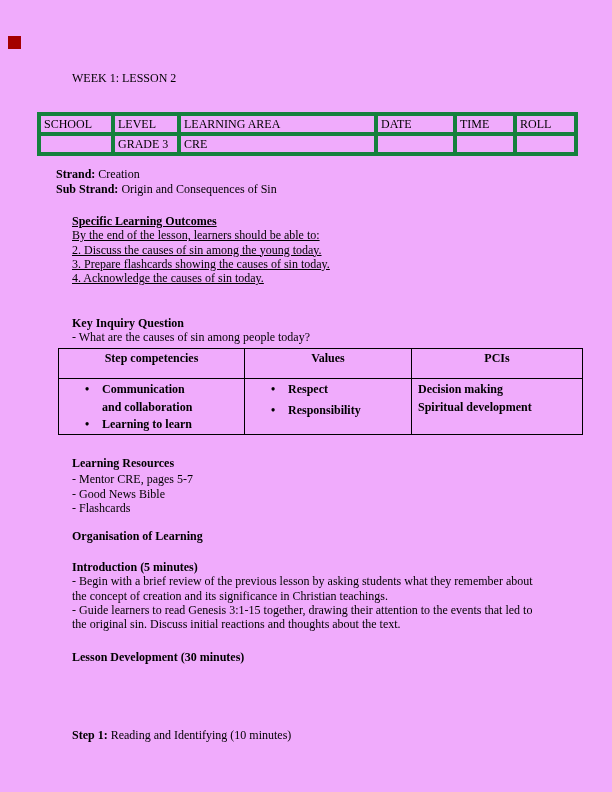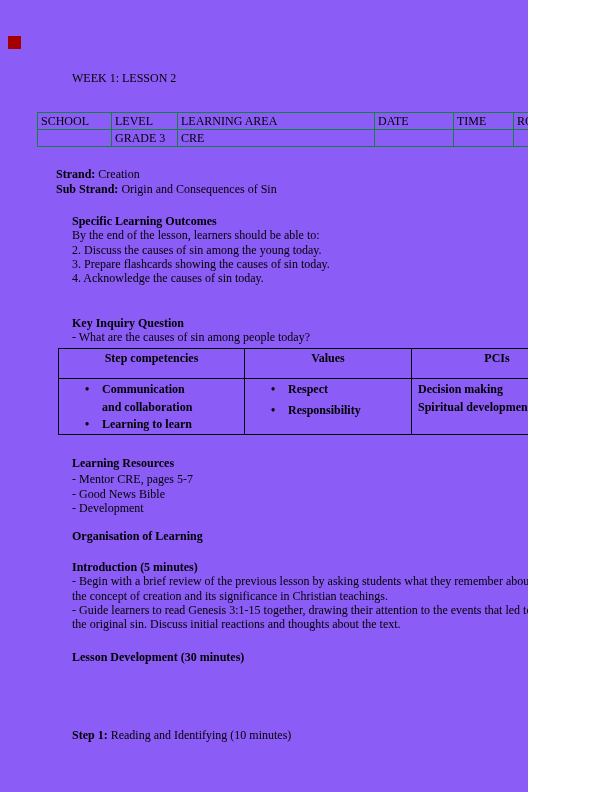--- a/index.html
+++ b/index.html
@@ -1,33 +1,33 @@
 <!DOCTYPE html>
 <html><head>
 <meta charset="utf-8">
 <style>
   html,body{margin:0;padding:0;background:#fff;}
   .page{
-    position:relative;width:528px;height:792px;background:#8b5cf6;overflow:hidden;
+    position:relative;width:612px;height:792px;background:#f0abfc;overflow:hidden;
     font-family:"Liberation Serif","DejaVu Serif",serif;
     font-size:12px;line-height:14.3px;color:#000;
   }
   .abs{position:absolute;}
   .bold{font-weight:700;}
   .para{white-space:pre-line;width:484px;}
 
   .red-marker{position:absolute;left:8px;top:36px;width:13px;height:13px;}
 
   #title{top:71px;left:72px;}
 
   .info-table{position:absolute;left:37px;top:112px;width:537px;border-collapse:collapse;table-layout:fixed;}
-  .info-table td{border:1px solid #15803d;height:16px;padding:0 3px;white-space:nowrap;overflow:hidden;vertical-align:middle;}
+  .info-table td{border:4px solid #15803d;height:16px;padding:0 3px;white-space:nowrap;overflow:hidden;vertical-align:middle;}
 
   #strand-block{top:167px;left:56px;line-height:14.5px;}
-  #outcomes-block{top:214px;left:72px;}
+  #outcomes-block{top:214px;left:72px;text-decoration:underline;}
   #key-block{top:316px;left:72px;}
 
   .comp-table{position:absolute;left:58px;top:348px;width:524px;border-collapse:collapse;table-layout:fixed;}
   .comp-table th{border:1px solid #000;height:26px;vertical-align:top;padding-top:2px;text-align:center;font-weight:700;font-size:12px;line-height:14.3px;}
   .comp-table td{border:1px solid #000;height:53px;vertical-align:top;padding:2px 4px 0 4px;font-weight:700;}
   .comp-table ul{margin:0;padding:0 0 0 39px;list-style:none;}
   .comp-table li{position:relative;line-height:17.5px;white-space:pre-line;}
   .comp-table li::before{content:"\2022";position:absolute;left:-17px;top:0;}
   .values-list li{margin-bottom:3px;}
   .pci-cell{padding-left:6px !important;}
@@ -128,21 +128,21 @@
       </td>
     </tr>
   </tbody>
     </table>
 
   <div class="abs" id="resources-block">
     <div class="bold">Learning Resources</div>
     <div class="res-items">
       <div>- Mentor CRE, pages 5-7</div>
       <div>- Good News Bible</div>
-      <div>- Development</div>
+      <div>- Flashcards</div>
     </div>
   </div>
 
   <div class="abs bold" id="organisation-block">Organisation of Learning</div>
 
   <div class="abs" id="introduction-block">
     <div class="bold">Introduction (5 minutes)</div>
     <div class="para">- Begin with a brief review of the previous lesson by asking students what they remember about
 the concept of creation and its significance in Christian teachings.</div>
     <div class="para">- Guide learners to read Genesis 3:1-15 together, drawing their attention to the events that led to

